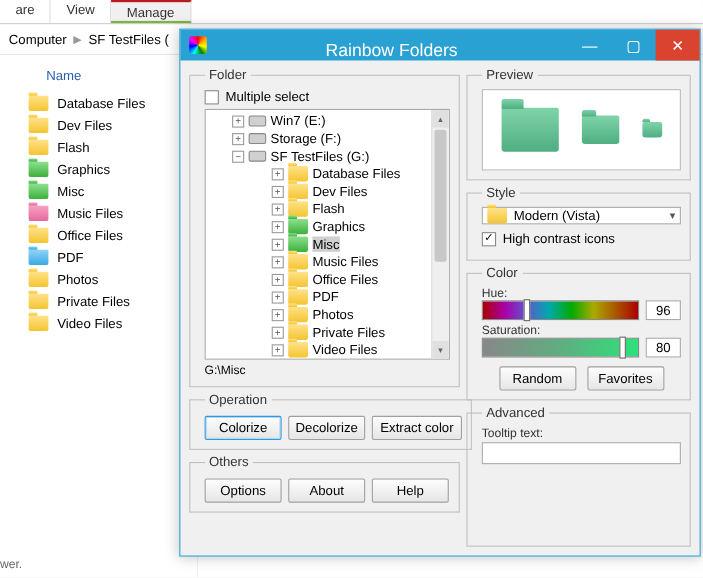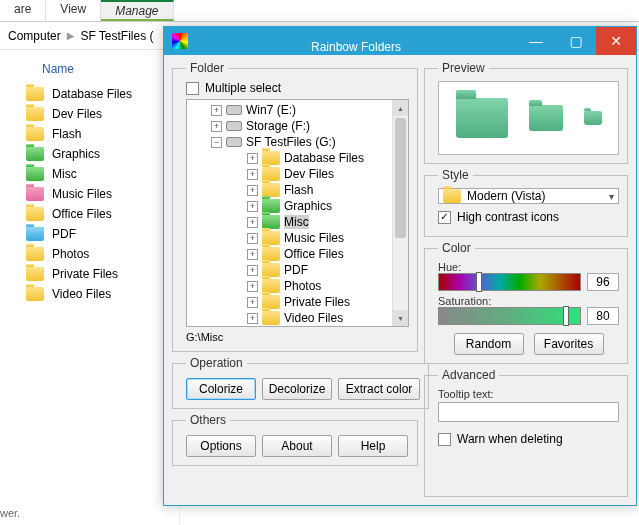--- a/index.html
+++ b/index.html
@@ -3,41 +3,41 @@
 <meta charset="utf-8">
 <style>
 * { box-sizing: border-box; margin: 0; padding: 0; font-family: "Segoe UI", Tahoma, sans-serif; font-size: 12px; }
 body { background: #fff; width: 639px; height: 525px; overflow: hidden; position: relative; }
 
 
 .explorer { position: absolute; left: 0; top: 0; width: 639px; height: 525px; }
 .explorer-tabs { display: flex; border-bottom: 1px solid #ccc; height: 22px; }
 .explorer-tab { padding: 2px 14px; border-right: 1px solid #e0e0e0; color: #333; }
 .explorer-tab.active { background: #f0f0f0; border-bottom: 2px solid #7CB342; }
-.explorer-tab.green { border-top: 2px solid #15803d; font-style: italic; }
+.explorer-tab.green { border-top: 2px solid #b91c1c; }
 .breadcrumb { display: flex; align-items: center; gap: 6px; padding: 5px 8px; height: 28px; border-bottom: 1px solid #e5e5e5; }
 .bc-arrow { color: #999; font-size: 10px; }
 .explorer-body { display: flex; height: calc(100% - 50px); }
 .explorer-col { padding: 8px 12px; border-right: 1px solid #eee; width: 180px;}
 .col-header { color: #2a5db0; margin: 4px 0 8px 30px; }
 .file-list { list-style: none; }
 .file-list li { display: flex; align-items: center; gap: 8px; padding: 3px 0 3px 14px; }
 .folder-ic { width: 18px; height: 14px; border-radius: 1px 1px 2px 2px; position: relative; }
 .folder-ic::before { content:""; position:absolute; top:-3px; left:0; width:8px; height:3px; background:inherit; border-radius:1px 1px 0 0;}
 .f-yellow { background: linear-gradient(#ffe28a,#f4c430); }
 .f-green  { background: linear-gradient(#8de08d,#3cb03c); }
 .f-pink   { background: linear-gradient(#f7a0c0,#e36aa0); }
 .f-blue   { background: linear-gradient(#8fd4f7,#3aa8e0); }
 .right-pane { flex:1; padding:10px 8px; color:#888; }
 
 
 .dialog { position:absolute; left:163px; top:26px; width:474px; height:480px; border:1px solid #2aa1d3; background:#f0f0f0; box-shadow: 0 0 12px rgba(0,0,0,.25);}
 .titlebar { height:28px; background:#2aa1d3; display:flex; align-items:center; color:#fff; }
 .titlebar .appicon { width:16px; height:16px; margin:0 8px; background: conic-gradient(red,orange,yellow,green,cyan,blue,magenta,red); border-radius:2px;}
-.titlebar .title { flex:1; text-align:center; font-size:12px;margin-top:12px; }
+.titlebar .title { flex:1; text-align:center; font-size:16px;margin-top:12px; }
 .winbtns { display:flex; height:100%; }
 .winbtn { width:40px; display:flex; align-items:center; justify-content:center; color:#fff; font-size:14px;}
 .winbtn.close { background:#d9432f; }
 
 .dialog-body { display:flex; gap:6px; padding:6px 8px 8px 8px; height:calc(100% - 28px);}
 .leftcol { width:246px; display:flex; flex-direction:column; gap:4px;}
 .rightcol { flex:1; display:flex; flex-direction:column; gap:4px;}
 
 fieldset { border:1px solid #c0c0c0; padding:6px 8px 8px 13px; }
 fieldset > legend { padding:0 4px; color:#333; }
@@ -319,20 +319,16 @@
         <div class="btnrow" style="margin-top:8px;justify-content:center;gap:10px">
           <button class="win">Random</button>
           <button class="win">Favorites</button>
         </div>
       </fieldset>
 
       <fieldset style="flex:1">
         <legend>Advanced</legend>
         <div class="lbl">Tooltip text:</div>
         <div class="txtinput"></div>
-        <div class="multiselect" style="margin-top:10px">
-          <span class="chk"></span>
-          <span>Warn when deleting</span>
-        </div>
       </fieldset>
     </div>
   </div>
 </div>
 
 </body></html>

